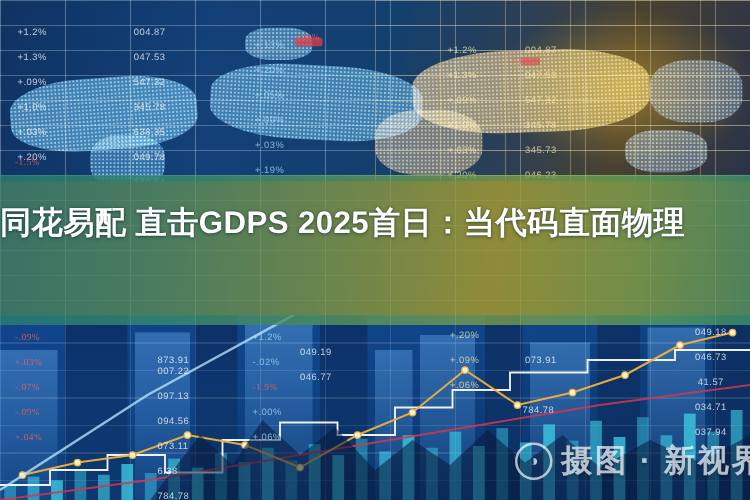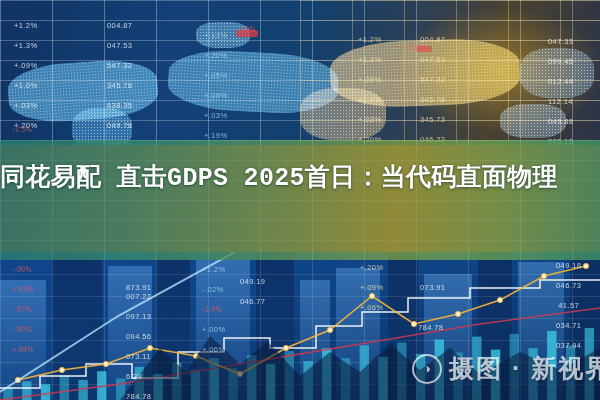--- a/index.html
+++ b/index.html
@@ -54,21 +54,21 @@
   #bottom-section{position:absolute;left:0;top:252px;width:600px;height:148px;overflow:hidden;
     background:linear-gradient(170deg,#10448c 0%,#0f4486 35%,#0d3b76 65%,#0a2f62 100%);}
   .colbar{position:absolute;bottom:0;background:linear-gradient(to bottom,rgba(120,190,255,.34),rgba(60,130,220,.12));}
   .colbar.dark{background:linear-gradient(to bottom,rgba(10,30,70,.50),rgba(10,30,70,.18));}
   #bot-grid{position:absolute;left:0;top:0;width:600px;height:148px;
     background-image:
       repeating-linear-gradient(to right, rgba(255,255,255,.13) 0 1px, transparent 1px 52px),
       repeating-linear-gradient(to bottom, rgba(255,255,255,.11) 0 1px, transparent 1px 22px);}
 
   
-  #title-block{position:absolute;left:0;top:160px;width:480px;text-align:center;z-index:40;font-family:Liberation Mono, monospace;}
+  #title-block{position:absolute;left:0;top:160px;width:480px;text-align:center;z-index:40;}
   #title-block div{
     color:#ffffff;font-weight:bold;font-size:25px;line-height:37px;
     letter-spacing:.3px;white-space:nowrap;
     text-shadow:0 1px 3px rgba(0,40,40,.55), 0 0 1px rgba(0,0,0,.5);}
 
   
   #watermark{position:absolute;left:412px;top:352px;z-index:50;
     display:flex;align-items:center;gap:7px;opacity:.80;}
   #watermark .wm-text{color:rgba(255,255,255,.88);font-size:25px;font-weight:bold;
     letter-spacing:2px;white-space:nowrap;text-shadow:0 1px 2px rgba(0,0,0,.25);}
@@ -139,29 +139,20 @@
     <div class="numcol" style="left:420px;top:30px;">
       <span class="num-y">004.87</span>
       <span class="num-y">047.53</span>
       <span class="num-y">547.32</span>
       <span class="num-y">345.78</span>
       <span class="num-y">345.73</span>
       <span class="num-y">046.23</span>
 
     </div>
 
-    <div class="numcol" style="left:548px;top:32px;">
-      <span class="num-w">047.33</span>
-      <span class="num-w">099.45</span>
-      <span class="num-w">012.44</span>
-      <span class="num-w">112.14</span>
-      <span class="num-w">049.88</span>
-      <span class="num-w">065.10</span>
-
-    </div>
 
     <div class="numcol" style="left:12px;top:120px;">
       <span class="num-r">-1.5%</span>
     </div>
     <div class="numcol" style="left:236px;top:20px;">
       <span class="num-r">-.09%</span>
     </div>
     <div class="numcol" style="left:406px;top:38px;">
       <span class="num-r">-2.0%</span>
     </div>

